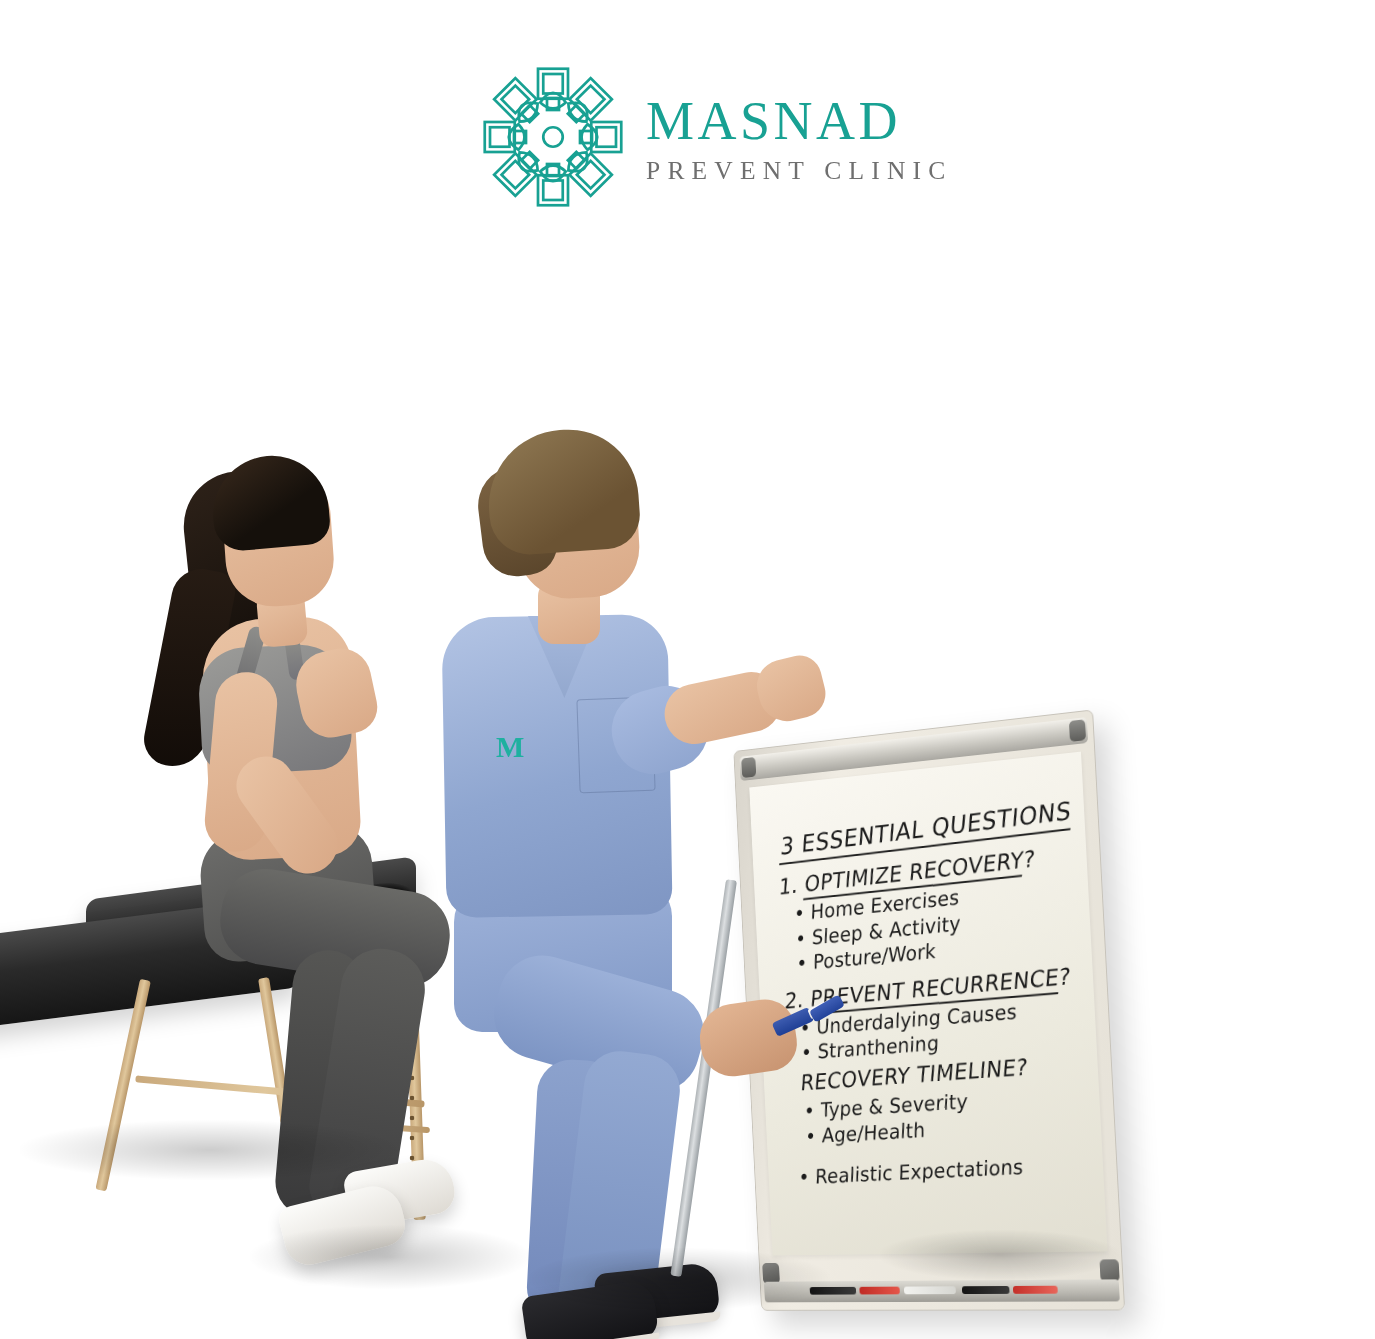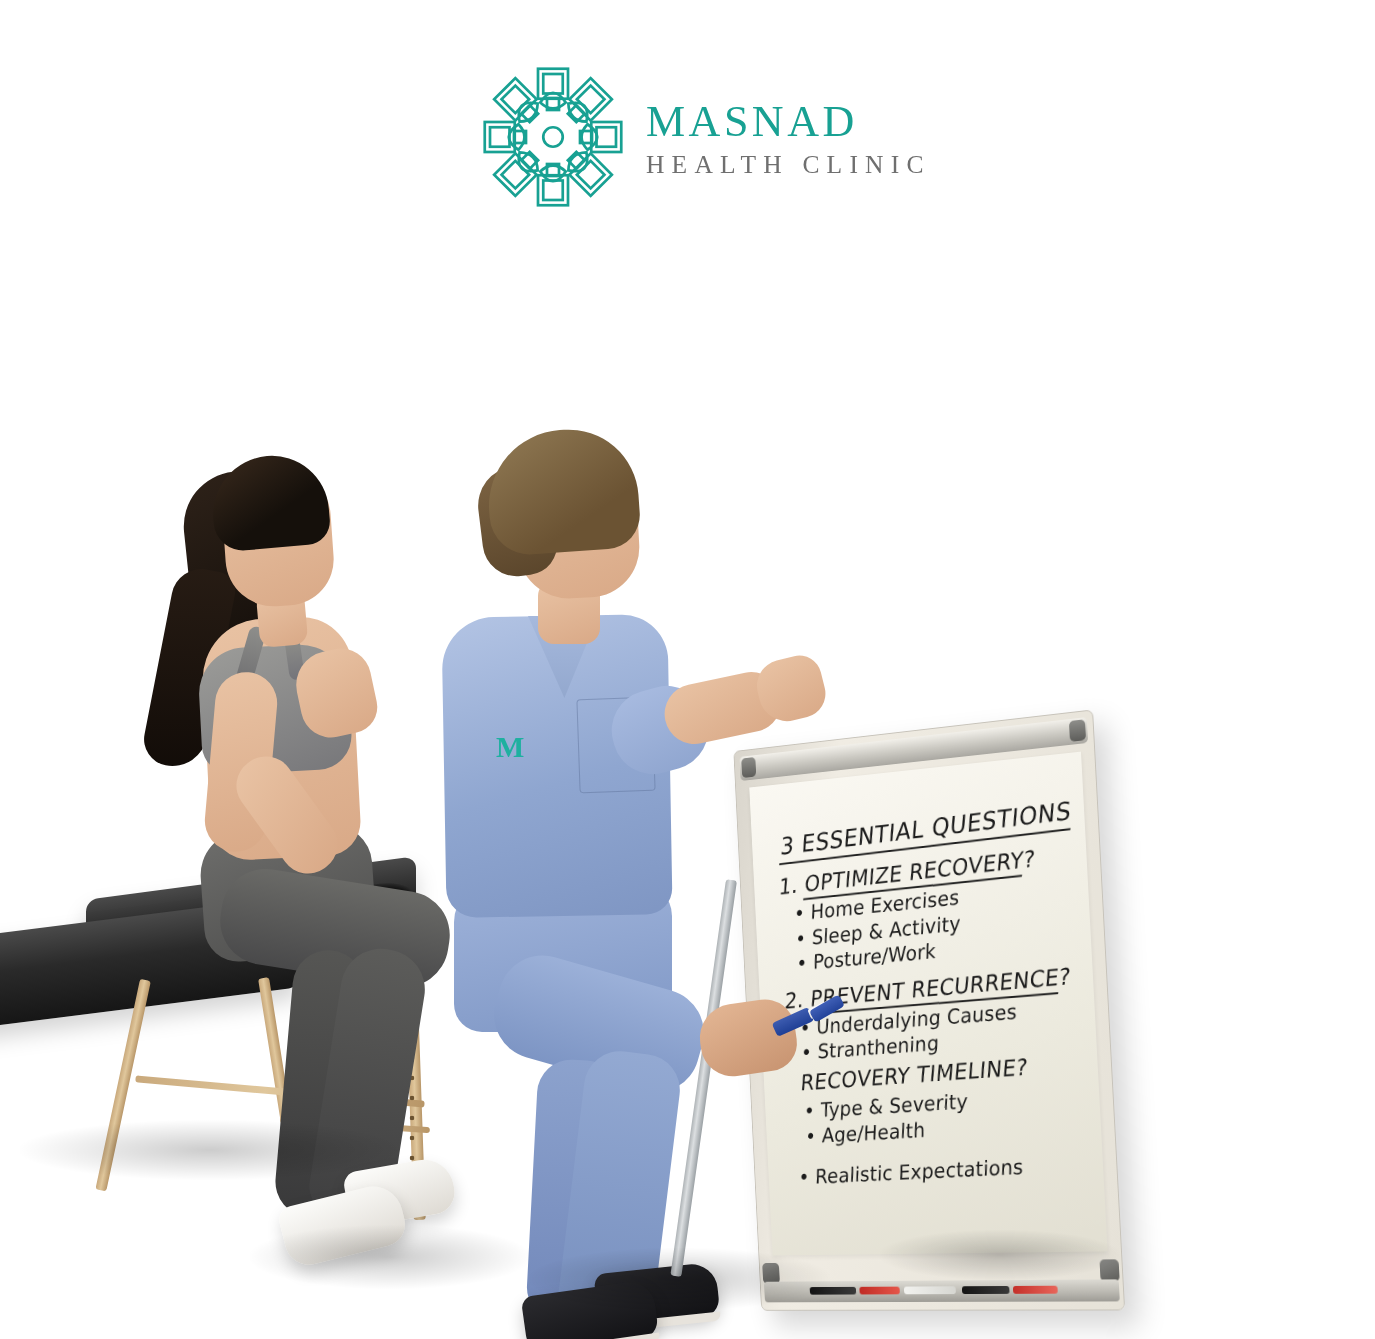--- a/index.html
+++ b/index.html
@@ -32,21 +32,21 @@
     flex: 0 0 150px;
   }
   #logo-text {
     display: flex;
     flex-direction: column;
     justify-content: center;
     padding-top: 6px;
   }
   #brand-name {
     font-family: "Liberation Serif", serif;
-    font-size: 44px;
+    font-size: 54px;
     letter-spacing: 3.5px;
     color: #18A193;
     line-height: 1.02;
     white-space: nowrap;
   }
   #brand-sub {
     font-family: "Liberation Serif", serif;
     font-size: 25.5px;
     letter-spacing: 7.2px;
     color: #6f6f6f;
@@ -454,21 +454,21 @@
             <rect x="-20" y="-91" width="40" height="40" transform="rotate(45)"></rect>
             <rect x="-8" y="-52" width="16" height="16" transform="rotate(45)"></rect>
             <path d="M-17,-46 Q0,-72 17,-46 Q0,-30 -17,-46 Z"></path>
           </g>
         </g>
       </g>
     </g>
   </svg>
   <div id="logo-text">
     <div id="brand-name">MASNAD</div>
-    <div id="brand-sub">HEALTH CLINIC</div>
+    <div id="brand-sub">PREVENT CLINIC</div>
   </div>
 </div>
 
 <div id="scene">
 
   <div id="table-group">
     <div class="tbl-pad" id="tbl-pad-far"></div>
     <div id="tbl-face-hole"></div>
     <div class="tbl-pad" id="tbl-pad-near"></div>
     <div class="tbl-leg" id="leg-a"></div>

